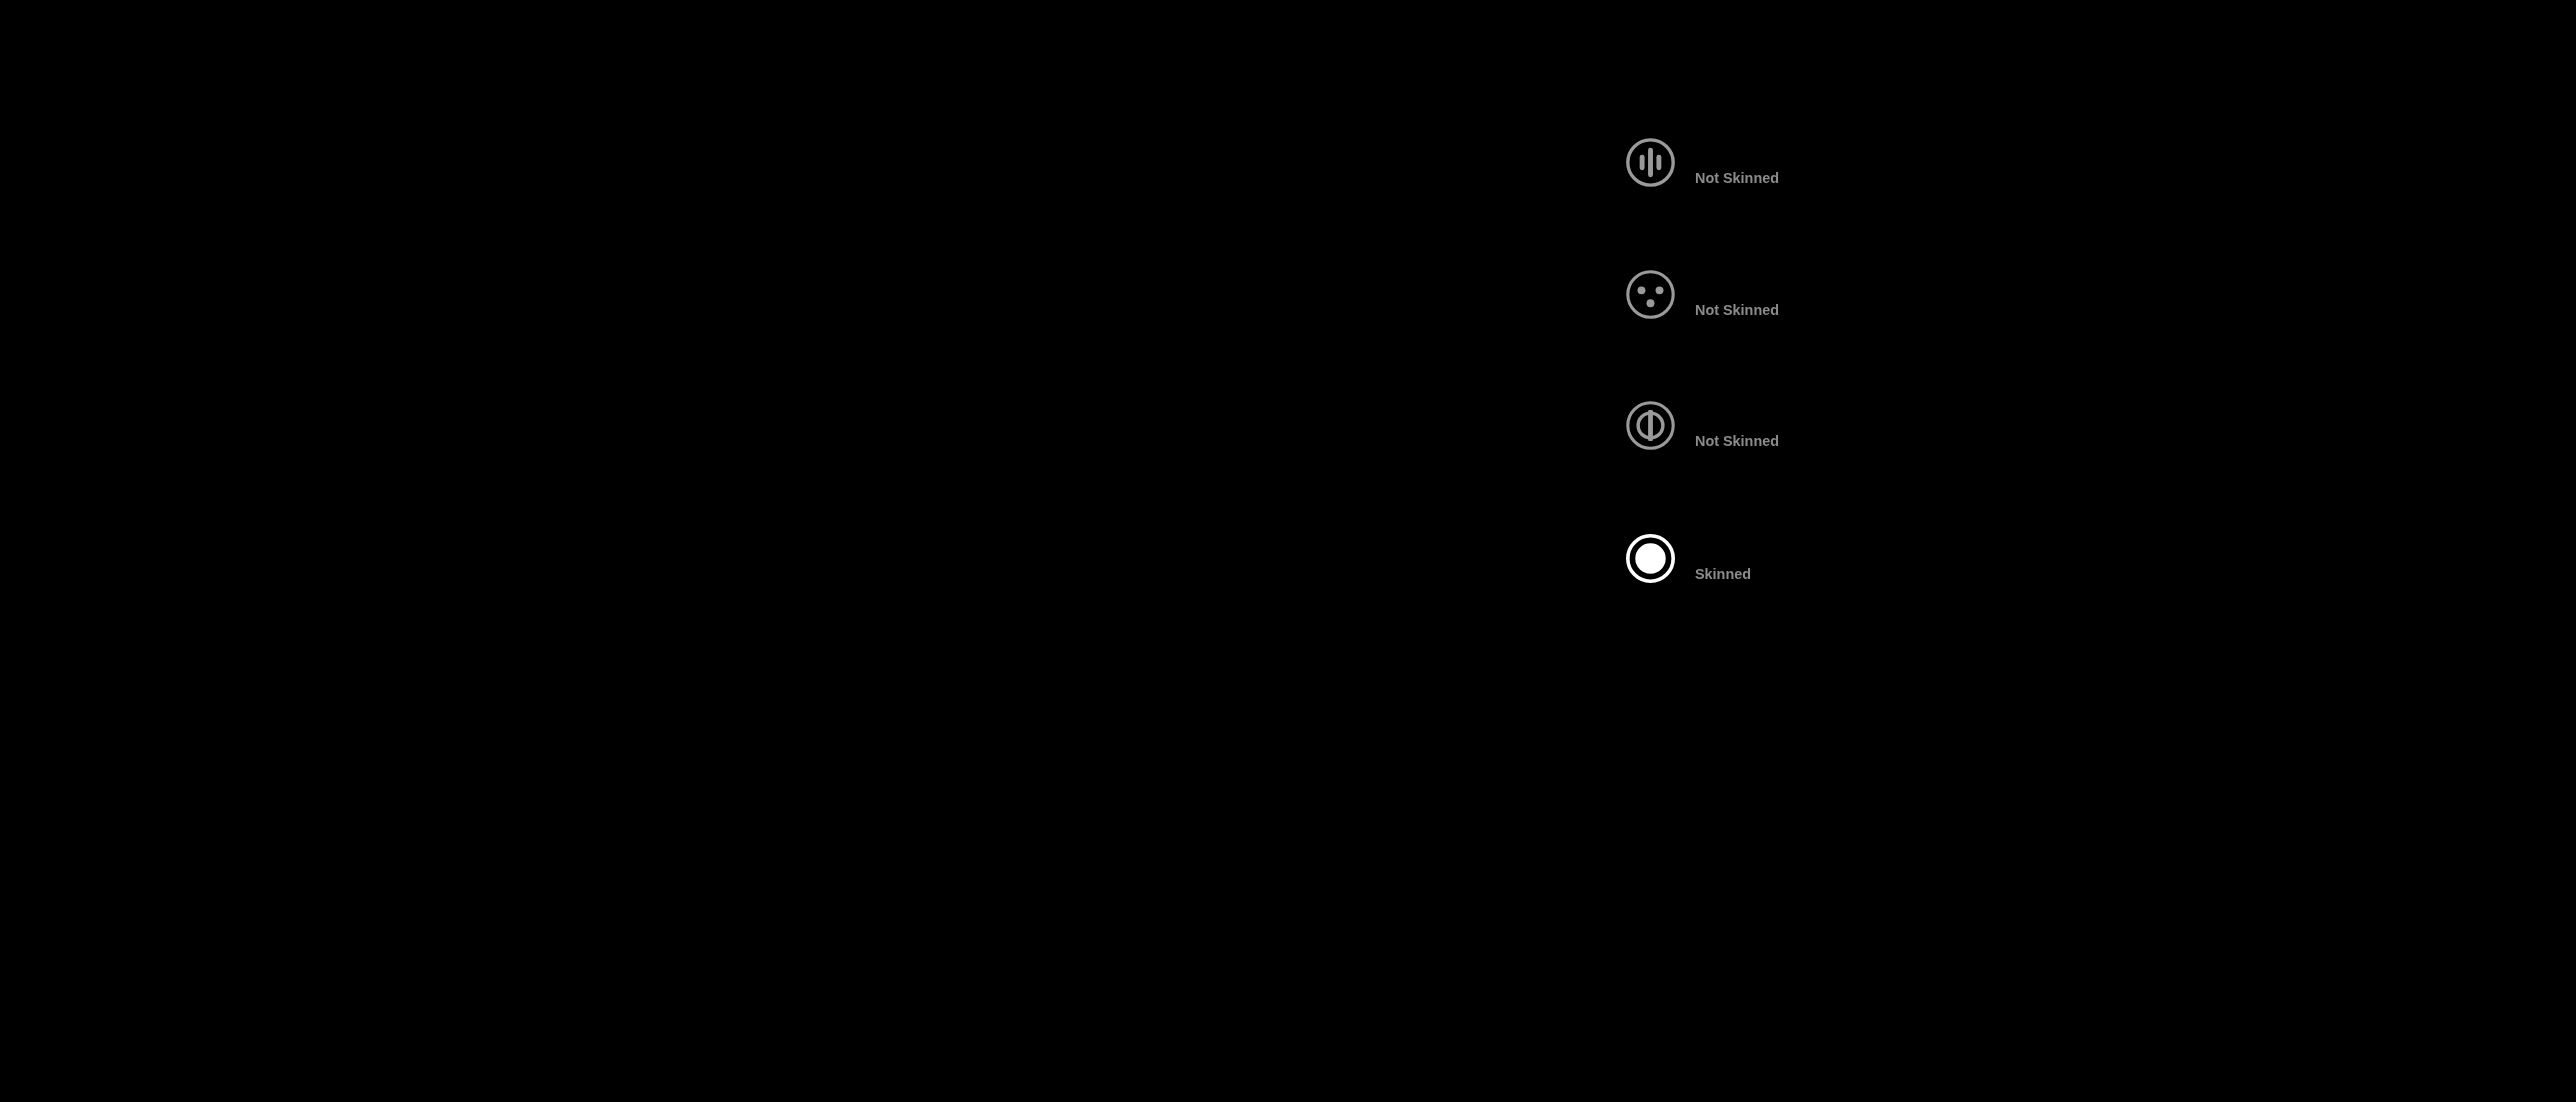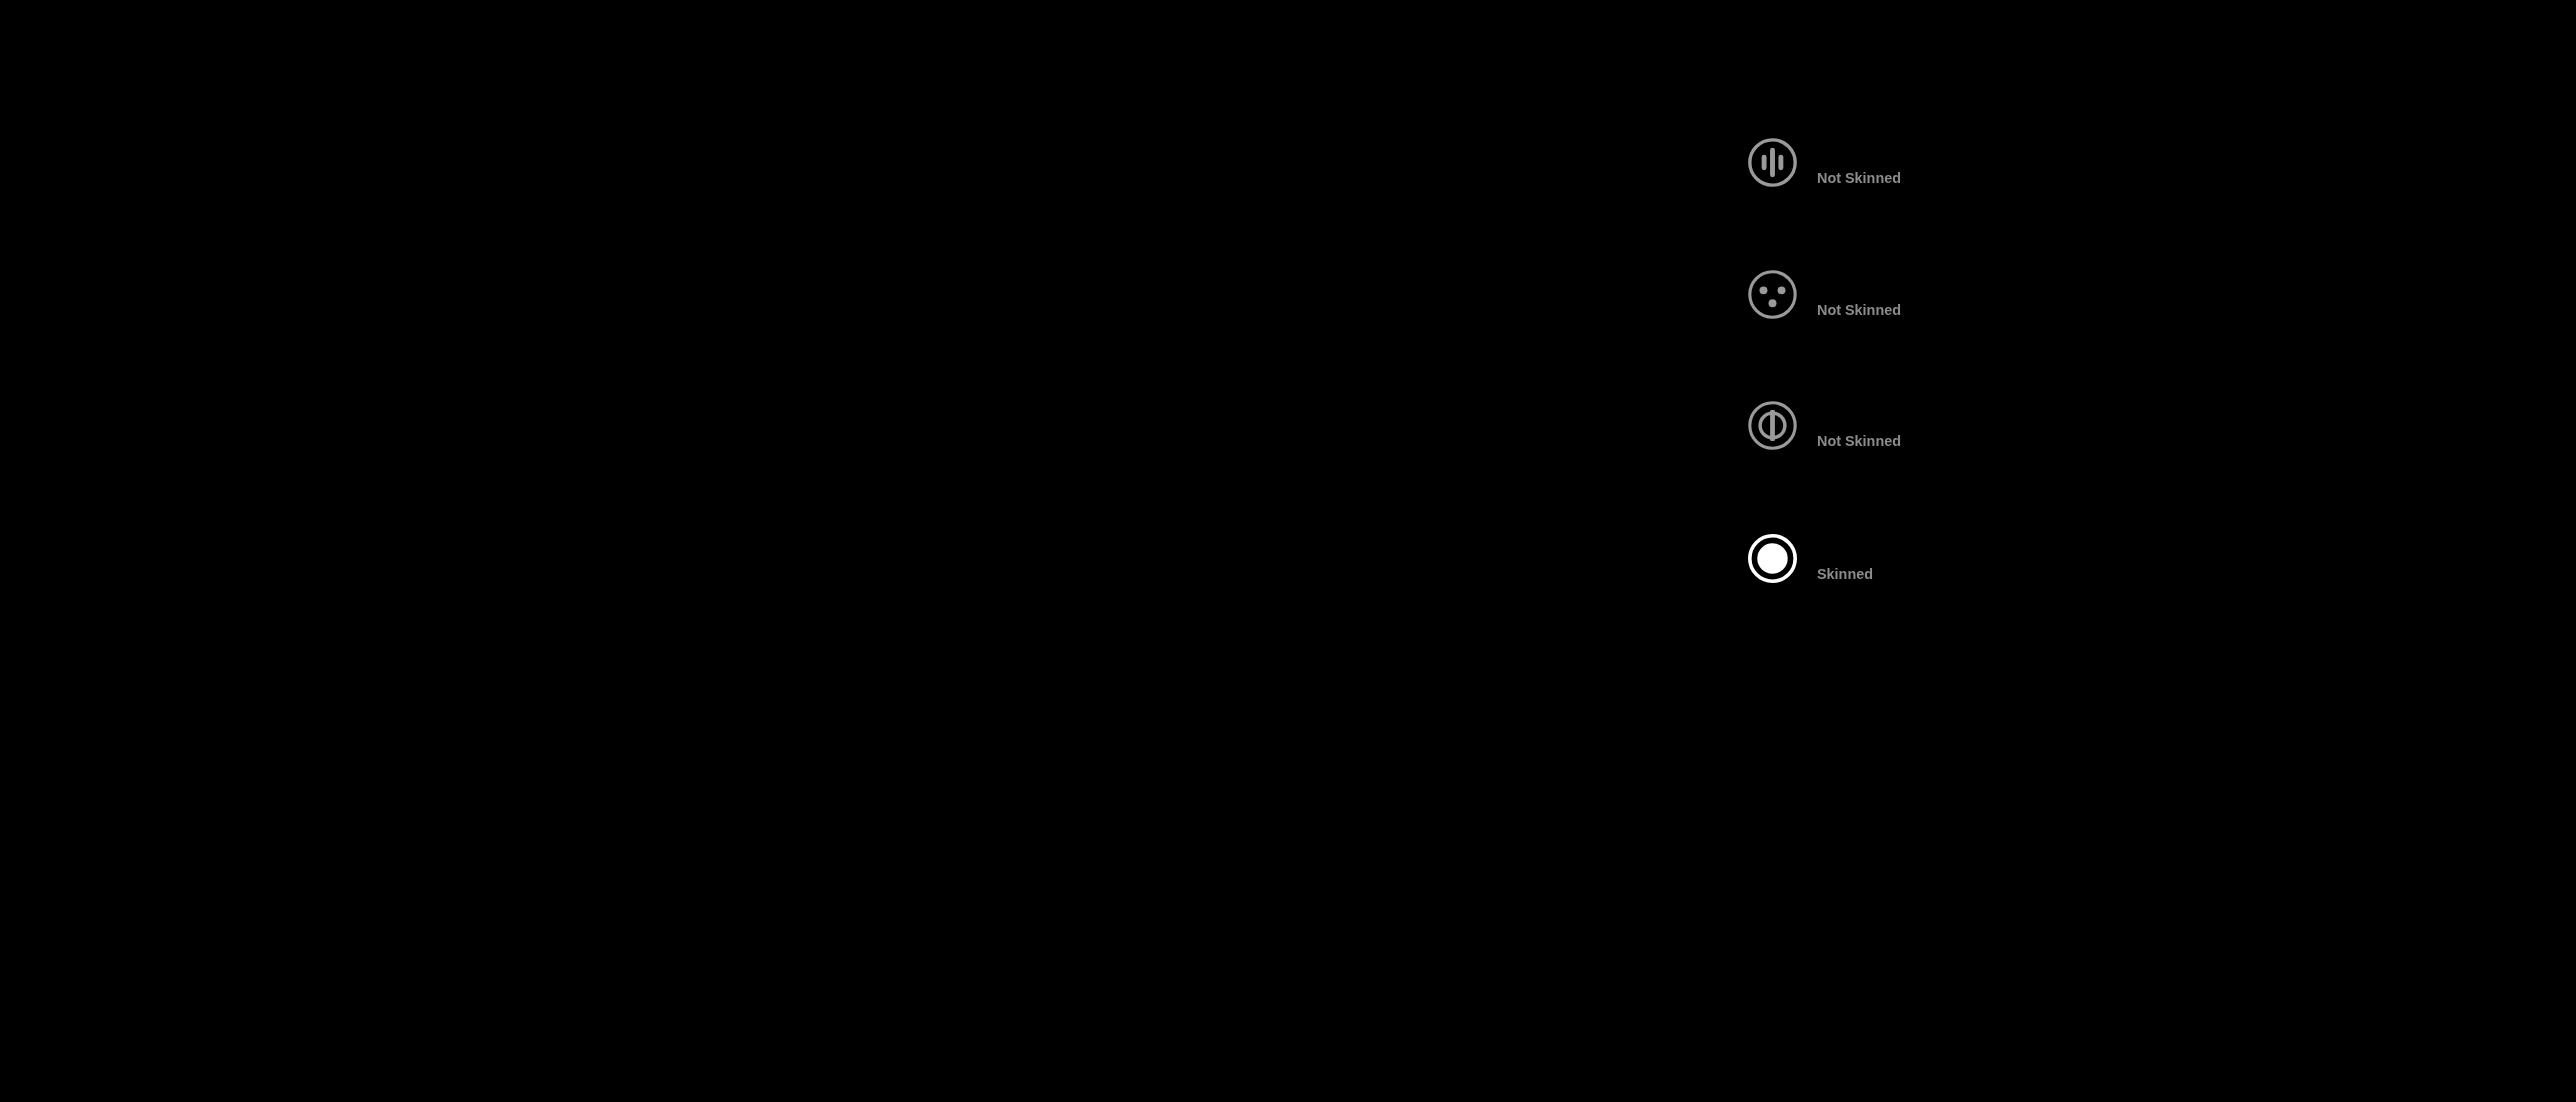--- a/index.html
+++ b/index.html
@@ -16,21 +16,21 @@
   }
   .options-list {
     position: absolute;
     left: 0;
     top: 0;
     width: 3297px;
     height: 1103px;
   }
   .option-row {
     position: absolute;
-    left: 1748px;
+    left: 1626px;
     width: 222px;
     height: 49px;
     cursor: pointer;
     text-align: center;
   }
   .row-1 { top: 138px; }
   .row-2 { top: 270px; }
   .row-3 { top: 401px; }
   .row-4 { top: 534px; }
   .option-icon {

